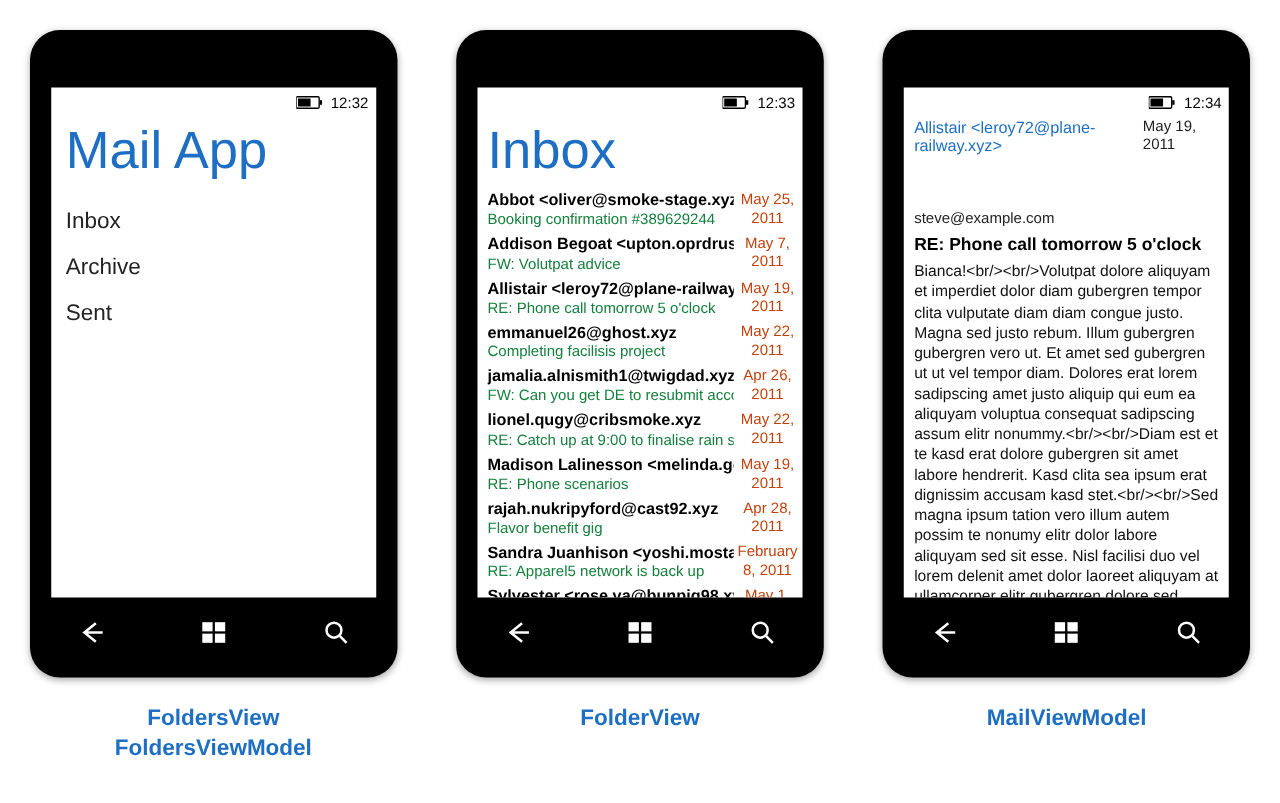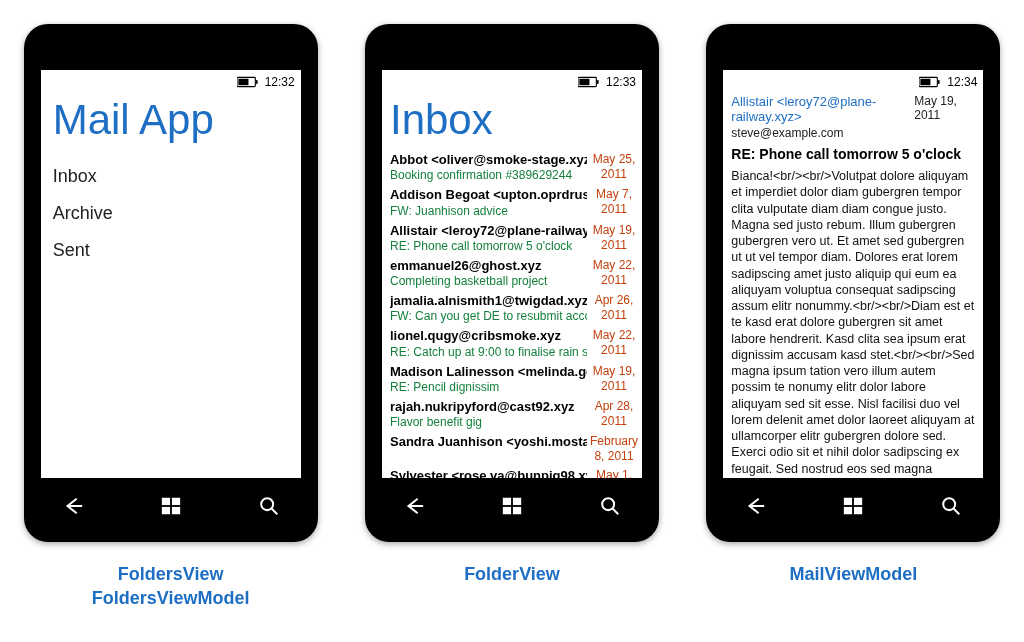--- a/index.html
+++ b/index.html
@@ -128,21 +128,21 @@
     color:#c2410c;
     padding-left:3px;
     white-space:normal;
   }
 
   
   .p3 { padding: 0 8px; font-size:13px; }
   .p3-hdr1 { display:flex; justify-content:space-between; padding-top:2px; }
   .p3-from { color:#1e6fc4; font-size:13px; font-weight:400;}
   .p3-date { color:#222; font-size:12px;}
-  .p3-to { font-size:12px; color:#222; padding-top:2px;}
+  .p3-to { font-size:12px; color:#222; padding-top:2px;margin-top:41px;}
   .p3-subj { font-weight:700; font-size:14px; padding:6px 0 6px 0; }
   .p3-body { font-size:12.5px; line-height:1.3; color:#111;}
 
   
   .caption {
     text-align:center;
     color:#1e6fc4;
     font-weight:700;
     font-size:18px;
     line-height:1.35;
@@ -219,69 +219,70 @@
             <div class="p2-row">
               <div class="p2-main">
                 <div class="p2-from">Abbot &lt;oliver@smoke-stage.xyz&gt;</div>
                 <div class="p2-subj">Booking confirmation #389629244</div>
               </div>
               <div class="p2-date">May 25, 2011</div>
             </div>
             <div class="p2-row">
               <div class="p2-main">
                 <div class="p2-from">Addison Begoat &lt;upton.oprdrusson@p</div>
-                <div class="p2-subj">FW: Juanhison advice</div>
+                <div class="p2-subj">FW: Volutpat advice</div>
               </div>
               <div class="p2-date">May 7, 2011</div>
             </div>
             <div class="p2-row">
               <div class="p2-main">
                 <div class="p2-from">Allistair &lt;leroy72@plane-railway.xyz&gt;</div>
                 <div class="p2-subj">RE: Phone call tomorrow 5 o'clock</div>
               </div>
               <div class="p2-date">May 19, 2011</div>
             </div>
             <div class="p2-row">
               <div class="p2-main">
                 <div class="p2-from">emmanuel26@ghost.xyz</div>
-                <div class="p2-subj">Completing basketball project</div>
+                <div class="p2-subj">Completing facilisis project</div>
               </div>
               <div class="p2-date">May 22, 2011</div>
             </div>
             <div class="p2-row">
               <div class="p2-main">
                 <div class="p2-from">jamalia.alnismith1@twigdad.xyz</div>
                 <div class="p2-subj">FW: Can you get DE to resubmit accounts</div>
               </div>
               <div class="p2-date">Apr 26, 2011</div>
             </div>
             <div class="p2-row">
               <div class="p2-main">
                 <div class="p2-from">lionel.qugy@cribsmoke.xyz</div>
                 <div class="p2-subj">RE: Catch up at 9:00 to finalise rain spec</div>
               </div>
               <div class="p2-date">May 22, 2011</div>
             </div>
             <div class="p2-row">
               <div class="p2-main">
                 <div class="p2-from">Madison Lalinesson &lt;melinda.gofagy@</div>
-                <div class="p2-subj">RE: Pencil dignissim</div>
+                <div class="p2-subj">RE: Phone scenarios</div>
               </div>
               <div class="p2-date">May 19, 2011</div>
             </div>
             <div class="p2-row">
               <div class="p2-main">
                 <div class="p2-from">rajah.nukripyford@cast92.xyz</div>
                 <div class="p2-subj">Flavor benefit gig</div>
               </div>
               <div class="p2-date">Apr 28, 2011</div>
             </div>
             <div class="p2-row">
               <div class="p2-main">
                 <div class="p2-from">Sandra Juanhison &lt;yoshi.mostaline72@</div>
+                <div class="p2-subj">RE: Apparel5 network is back up</div>
               </div>
               <div class="p2-date">February 8, 2011</div>
             </div>
             <div class="p2-row">
               <div class="p2-main">
                 <div class="p2-from">Sylvester &lt;rose.va@bunpig98.xyz&gt;</div>
               </div>
               <div class="p2-date">May 1, 2011</div>
             </div>
           </div>

